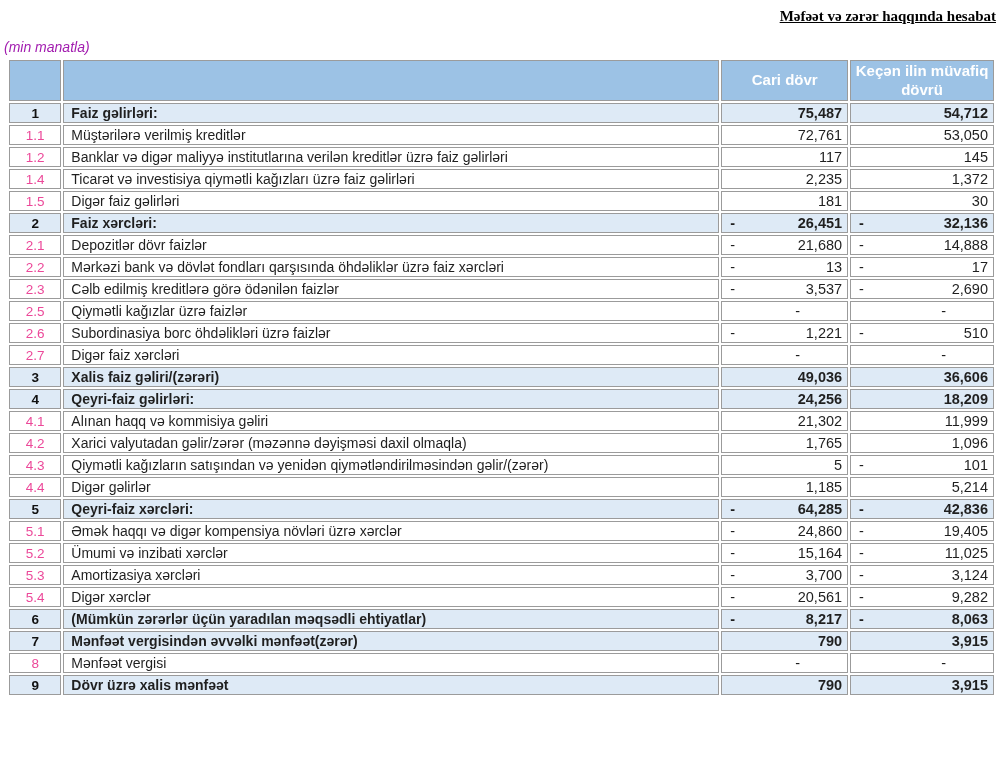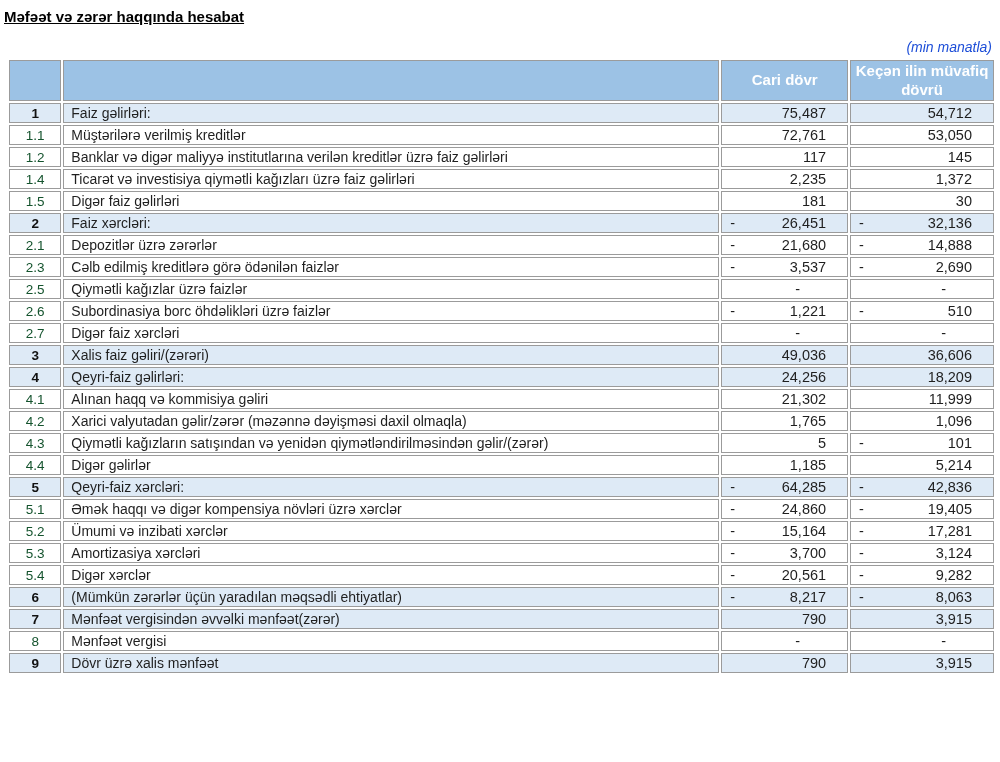--- a/index.html
+++ b/index.html
@@ -11,52 +11,52 @@
   }
   *{box-sizing:border-box;}
   html,body{margin:0;padding:0;background:#FFFFFF;}
   body{
     width:1000px;height:762px;overflow:hidden;
     font-family:"Liberation Sans","DejaVu Sans",sans-serif;
     color:var(--text);
   }
   .page{width:992px;margin:0 auto;padding-top:6px;}
   .title{
-    text-align:left;font-size:15px;font-weight:bold;
-    text-decoration:underline;color:#000;margin:2px 0 14px 0;
+    text-align:right;font-size:15px;font-weight:bold;
+    text-decoration:underline;color:#000;margin:2px 0 14px 0;font-family:Liberation Serif, serif;
   }
   .unit-note{
-    text-align:right;font-style:italic;font-size:14px;
-    padding-right:4px;margin-bottom:3px;color:#1d4ed8;
+    text-align:left;font-style:italic;font-size:14px;
+    padding-right:4px;margin-bottom:3px;color:#a21caf;
   }
   table{
     width:989px;margin-left:3px;table-layout:fixed;
     border-collapse:separate;border-spacing:2px;
   }
   col.c1{width:52px;}
   col.c2{width:652px;}
   col.c3{width:126px;}
   col.c4{width:143px;}
   th,td{
     border:1px solid var(--border);
     overflow:hidden;white-space:nowrap;
   }
   th{
     background:var(--header-bg);color:var(--header-fg);
     font-size:15px;font-weight:bold;height:41px;
     white-space:normal;line-height:1.25;vertical-align:middle;padding:0 4px;
   }
   td{height:18px;font-size:14px;vertical-align:middle;background:#FFF;}
-  td.c-idx{text-align:center;font-size:13.5px;color:#14532d;}
+  td.c-idx{text-align:center;font-size:13.5px;color:#ec4899;}
   td.c-desc{text-align:left;padding-left:7px;}
   td.c-num{text-align:right;font-size:14.5px;}
   td.c-num .minus{float:left;padding-left:7px;}
-  td.c-num .val{padding-right:20px;}
+  td.c-num .val{padding-right:4px;}
   td.c-num.empty .val{padding-right:46px;}
-  tr.section td{background:var(--section-bg);font-weight:normal;}
+  tr.section td{background:var(--section-bg);font-weight:bold;}
   tr.section td.c-idx{font-weight:bold;color:#111;}
 </style>
 </head>
 <body>
 
 <div class="page">
   <div class="title">Məfəət və zərər haqqında hesabat</div>
   <div class="unit-note">(min manatla)</div>
 
   <table>
@@ -106,23 +106,29 @@
     <td class="c-num"><span class="minus"></span><span class="val">30</span></td>
   </tr>
         <tr class="section">
     <td class="c-idx">2</td>
     <td class="c-desc">Faiz xərcləri:</td>
     <td class="c-num"><span class="minus">-</span><span class="val">26,451</span></td>
     <td class="c-num"><span class="minus">-</span><span class="val">32,136</span></td>
   </tr>
         <tr>
     <td class="c-idx">2.1</td>
-    <td class="c-desc">Depozitlər üzrə zərərlər</td>
+    <td class="c-desc">Depozitlər dövr faizlər</td>
     <td class="c-num"><span class="minus">-</span><span class="val">21,680</span></td>
     <td class="c-num"><span class="minus">-</span><span class="val">14,888</span></td>
+  </tr>
+        <tr>
+    <td class="c-idx">2.2</td>
+    <td class="c-desc">Mərkəzi bank və dövlət fondları qarşısında öhdəliklər üzrə faiz xərcləri</td>
+    <td class="c-num"><span class="minus">-</span><span class="val">13</span></td>
+    <td class="c-num"><span class="minus">-</span><span class="val">17</span></td>
   </tr>
         <tr>
     <td class="c-idx">2.3</td>
     <td class="c-desc">Cəlb edilmiş kreditlərə görə ödənilən faizlər</td>
     <td class="c-num"><span class="minus">-</span><span class="val">3,537</span></td>
     <td class="c-num"><span class="minus">-</span><span class="val">2,690</span></td>
   </tr>
         <tr>
     <td class="c-idx">2.5</td>
     <td class="c-desc">Qiymətli kağızlar üzrə faizlər</td>
@@ -186,21 +192,21 @@
         <tr>
     <td class="c-idx">5.1</td>
     <td class="c-desc">Əmək haqqı və digər kompensiya növləri üzrə xərclər</td>
     <td class="c-num"><span class="minus">-</span><span class="val">24,860</span></td>
     <td class="c-num"><span class="minus">-</span><span class="val">19,405</span></td>
   </tr>
         <tr>
     <td class="c-idx">5.2</td>
     <td class="c-desc">Ümumi və inzibati xərclər</td>
     <td class="c-num"><span class="minus">-</span><span class="val">15,164</span></td>
-    <td class="c-num"><span class="minus">-</span><span class="val">17,281</span></td>
+    <td class="c-num"><span class="minus">-</span><span class="val">11,025</span></td>
   </tr>
         <tr>
     <td class="c-idx">5.3</td>
     <td class="c-desc">Amortizasiya xərcləri</td>
     <td class="c-num"><span class="minus">-</span><span class="val">3,700</span></td>
     <td class="c-num"><span class="minus">-</span><span class="val">3,124</span></td>
   </tr>
         <tr>
     <td class="c-idx">5.4</td>
     <td class="c-desc">Digər xərclər</td>

